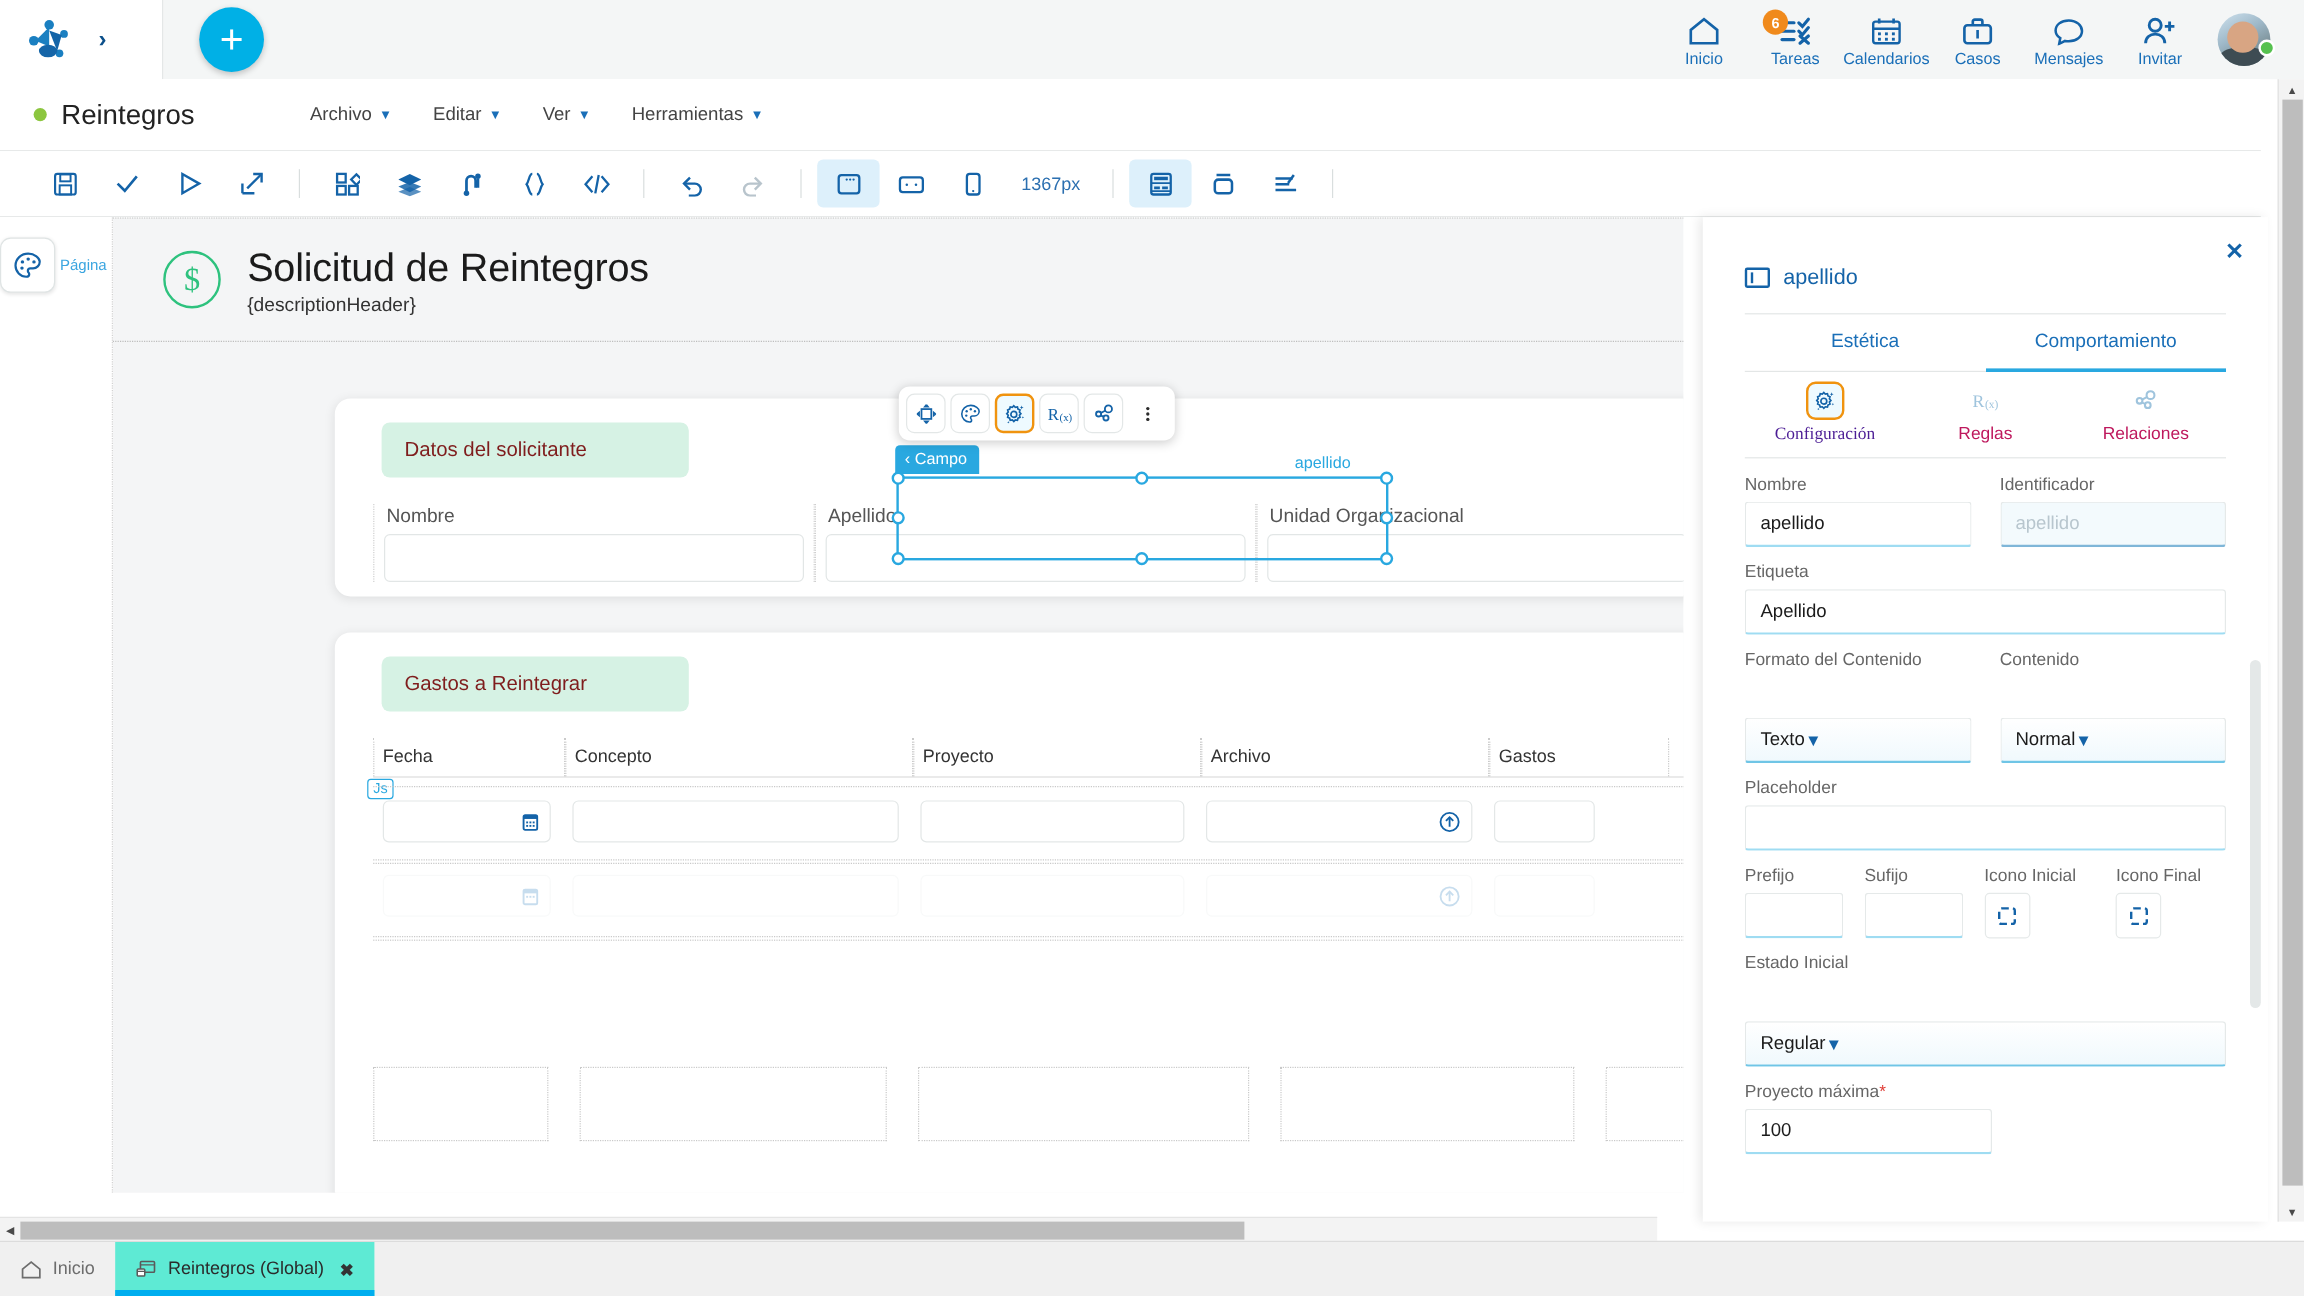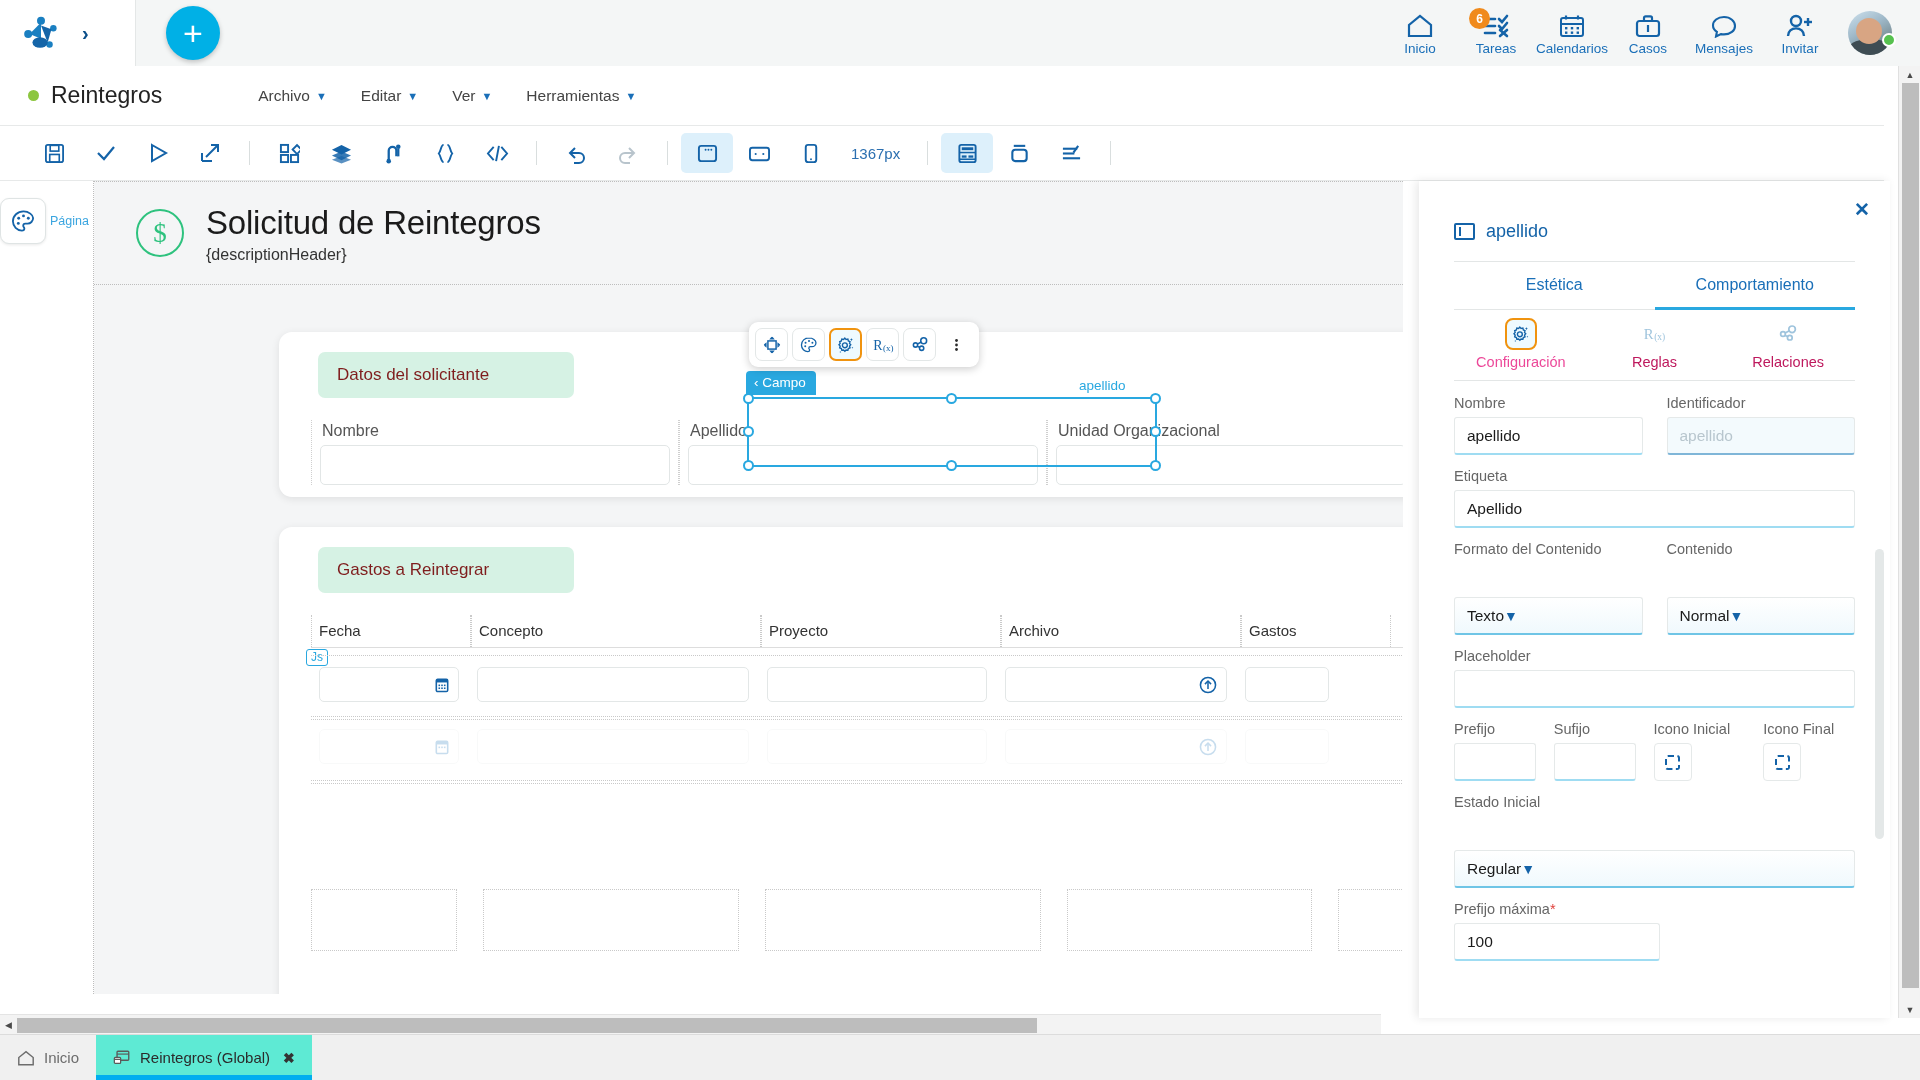--- a/index.html
+++ b/index.html
@@ -207,21 +207,21 @@
     padding: 14px 0 13px; border-bottom: 1px solid #e3e6e6; cursor: pointer;
   }
   .rp-tab.sel { border-bottom: 3px solid #29a8e0; }
   .rp-subtabs { display: flex; margin: 0 35px; border-bottom: 1px solid #e3e6e6; }
   .rp-subtab {
     flex: 1; text-align: center; padding: 9px 0 10px; cursor: pointer;
     display: flex; flex-direction: column; align-items: center; gap: 5px;
   }
   .rp-subtab .sico { height: 30px; display: flex; align-items: center; justify-content: center; }
   .rp-subtab .slbl { font-size: 14.5px; color: #be185d; }
-  .rp-subtab.sel .slbl { color: #ec4899; }
+  .rp-subtab.sel .slbl { color: #4c1d95; font-family: Liberation Serif, serif; }
   .sico-hl {
     width: 32px; height: 32px; border-radius: 8px; border: 2.5px solid #f0930f; background: #eefaff;
     display: flex; align-items: center; justify-content: center; color: #1463a8;
   }
   .rp-body { padding: 14px 35px 0 35px; height: 596px; overflow: hidden; position: relative; }
   .frow { display: flex; gap: 24px; }
   .fgroup { margin-bottom: 13px; }
   .flabel { font-size: 14.5px; color: #666; margin-bottom: 6px; }
   .req { color: #e0403a; }
   .fin {
@@ -887,21 +887,21 @@
     <div class="fgroup">
       <div class="flabel">Estado Inicial</div>
       <div class="fsel">
         <span>Regular</span>
         <span class="cv">▼</span>
       </div>
     </div>
 
     <div class="fgroup">
       <div class="flabel">
-        <span>Prefijo máxima</span><span class="req">*</span>
+        <span>Proyecto máxima</span><span class="req">*</span>
       </div>
       <div class="fin" style="width:206px;">100</div>
     </div>
 
     <div class="accordion">
       <span style="color:#1463a8; font-size:15px;">▼</span>
       <span class="ttl">Valor Inicial</span>
     </div>
 
     <div class="rp-scroll">

